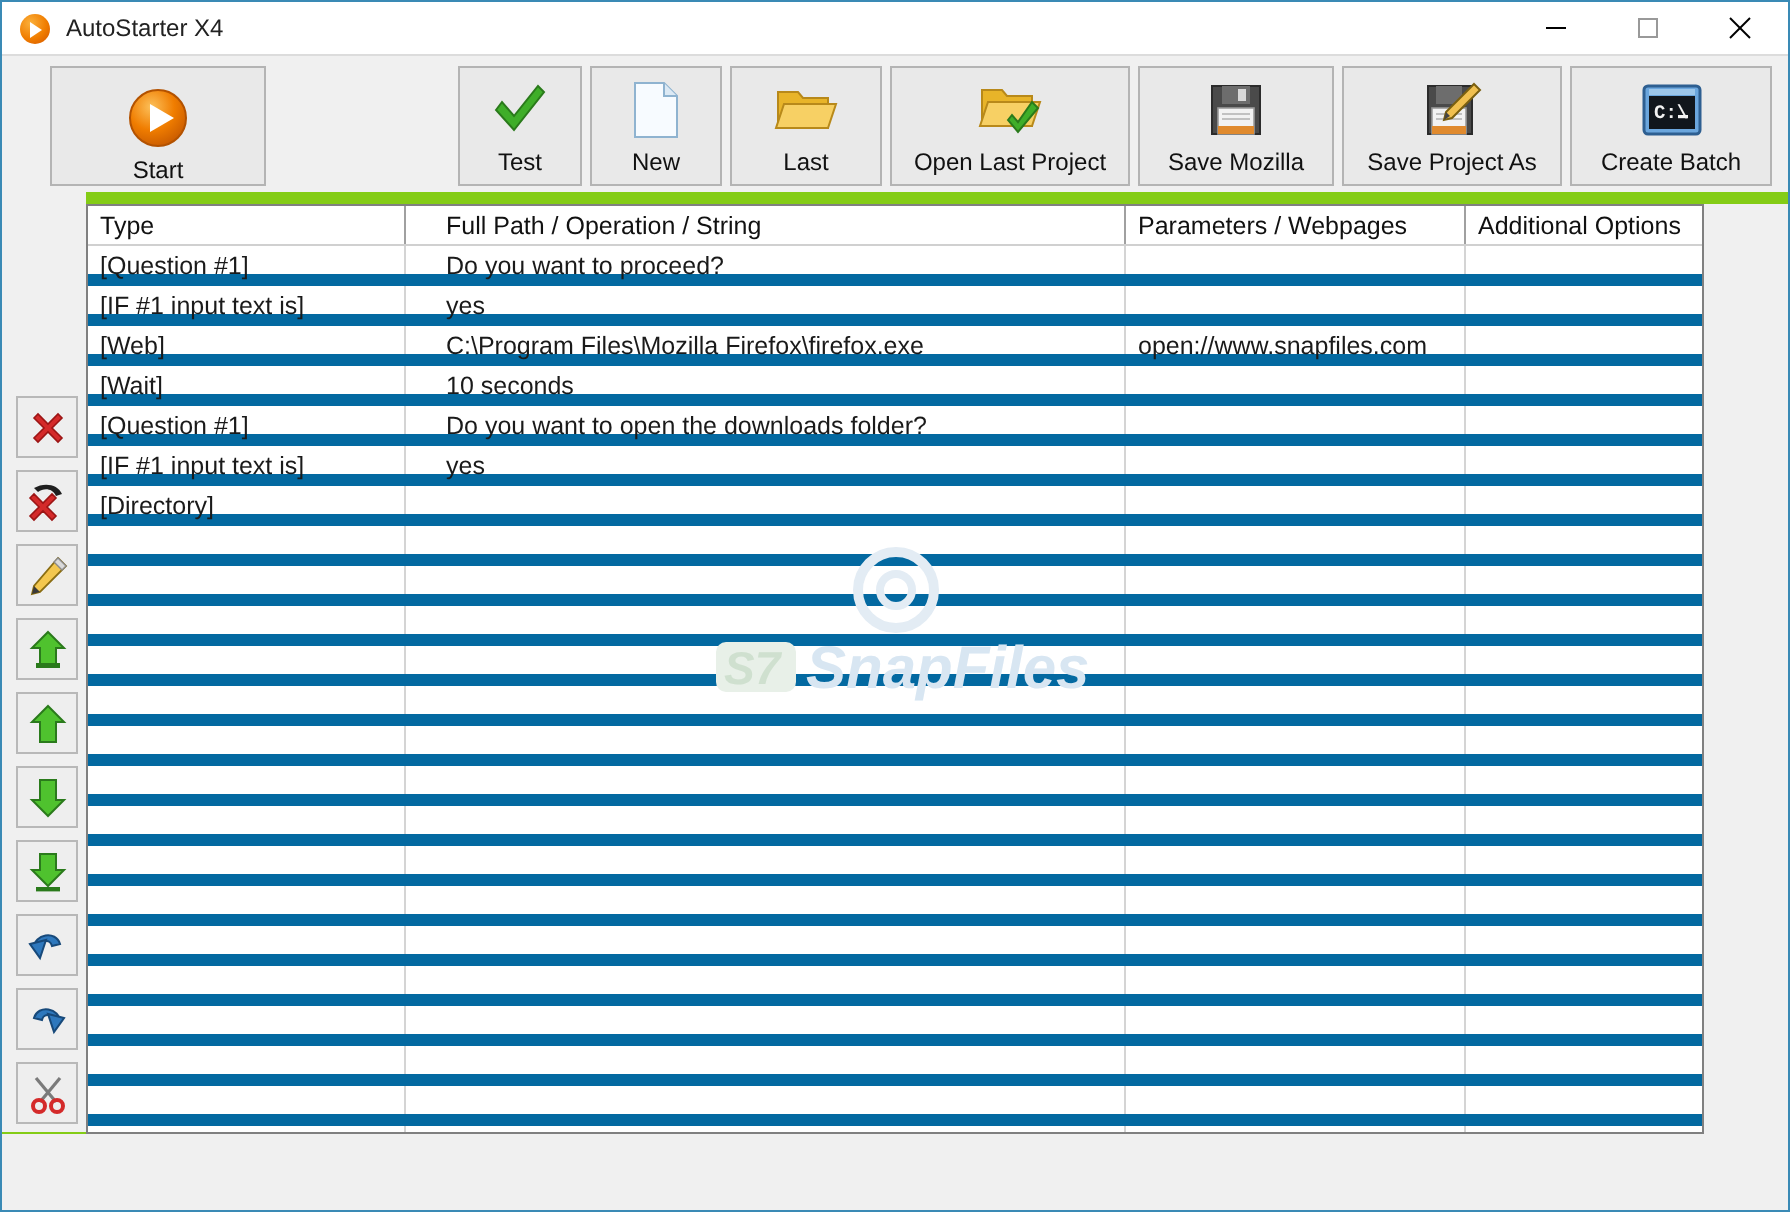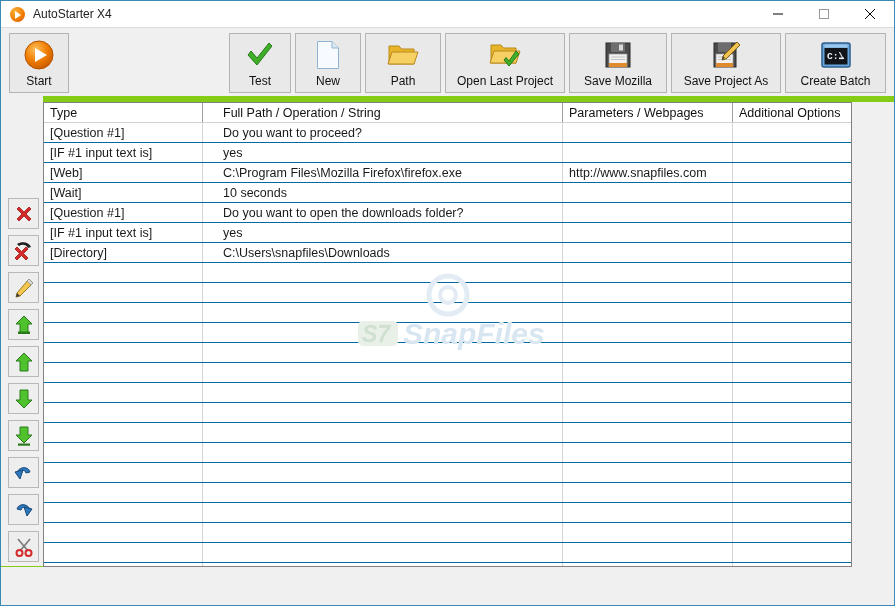--- a/index.html
+++ b/index.html
@@ -111,21 +111,21 @@
     position: absolute; top: 0; width: 1px; height: 463px;
     background: #d4d4d4;
   }
   #vline-head-1, #vline-head-2, #vline-head-3 {
     position: absolute; top: 0; width: 1px; height: 20px;
     background: #a0a0a0;
   }
   .row {
     position: absolute; left: 0;
     width: 807px; height: 20px;
-    border-bottom: 1px solid #0369a1;
+    border-bottom: 6px solid #0369a1;
   }
   .row.header { border-bottom: 1px solid #d0d0d0; }
   .cell {
     position: absolute; top: 0; height: 20px;
     line-height: 20px;
     font-size: 12.5px;
     color: #1a1a1a;
     white-space: nowrap;
     overflow: hidden;
     padding-left: 6px;
@@ -180,21 +180,21 @@
     <div class="winbtn" id="btn-close">
       <svg width="12" height="12" viewBox="0 0 12 12">
           <line x1="1" y1="1" x2="11" y2="11" stroke="#000" stroke-width="1"></line>
           <line x1="11" y1="1" x2="1" y2="11" stroke="#000" stroke-width="1"></line>
         </svg>
     </div>
   </div>
 
   <div id="toolbar">
 
-    <div class="tbtn" id="tb0" style="left: 8px; width: 60px;">
+    <div class="tbtn" id="tb0" style="left: 24px; width: 108px; justify-content: flex-end;">
       <div class="ticon">
         <svg width="32" height="32" viewBox="0 0 32 32">
           <defs>
               <radialGradient id="og" cx="38%" cy="30%" r="75%">
             <stop offset="0%" stop-color="#fcc05a"></stop>
                 <stop offset="55%" stop-color="#f07d00"></stop>
                 <stop offset="100%" stop-color="#c85a00"></stop>
           </radialGradient>
             </defs>
           <circle cx="16" cy="16" r="14" fill="url(#og)" stroke="#b35200" stroke-width="1"></circle>
@@ -224,21 +224,21 @@
       <div class="tlabel">New</div>
     </div>
 
     <div class="tbtn" id="tb4" style="left: 364px; width: 76px;">
       <div class="ticon">
         <svg width="32" height="28" viewBox="0 0 32 28">
           <path d="M2 5 H12 L14.5 8 H27 V23 H2 Z" fill="#e8b429" stroke="#b8891a" stroke-width="1"></path>
           <path d="M5 11 H31 L27 23 H1 Z" fill="#f7d064" stroke="#b8891a" stroke-width="1"></path>
         </svg>
       </div>
-      <div class="tlabel">Path</div>
+      <div class="tlabel">Last</div>
     </div>
 
     <div class="tbtn" id="tb5" style="left: 444px; width: 120px;">
       <div class="ticon">
         <svg width="32" height="28" viewBox="0 0 32 28">
           <path d="M2 4 H12 L14.5 7 H27 V22 H2 Z" fill="#e8b429" stroke="#b8891a" stroke-width="1"></path>
           <path d="M5 10 H31 L27 22 H1 Z" fill="#f7d064" stroke="#b8891a" stroke-width="1"></path>
           <polygon points="15,19 17,16.5 20,20 27,10 30,13 20,25" fill="#3fae29" stroke="#2a7a1b" stroke-width="1"></polygon>
         </svg>
       </div>
@@ -405,21 +405,21 @@
       </div>
       <div class="row" style="top:40px">
         <div class="cell c0">[IF #1 input text is]</div>
         <div class="cell c1">yes</div>
         <div class="cell c2"></div>
         <div class="cell c3"></div>
       </div>
       <div class="row" style="top:60px">
         <div class="cell c0">[Web]</div>
         <div class="cell c1">C:\Program Files\Mozilla Firefox\firefox.exe</div>
-        <div class="cell c2">http://www.snapfiles.com</div>
+        <div class="cell c2">open://www.snapfiles.com</div>
         <div class="cell c3"></div>
       </div>
       <div class="row" style="top:80px">
         <div class="cell c0">[Wait]</div>
         <div class="cell c1">10 seconds</div>
         <div class="cell c2"></div>
         <div class="cell c3"></div>
       </div>
       <div class="row" style="top:100px">
         <div class="cell c0">[Question #1]</div>
@@ -428,21 +428,20 @@
         <div class="cell c3"></div>
       </div>
       <div class="row" style="top:120px">
         <div class="cell c0">[IF #1 input text is]</div>
         <div class="cell c1">yes</div>
         <div class="cell c2"></div>
         <div class="cell c3"></div>
       </div>
       <div class="row" style="top:140px">
         <div class="cell c0">[Directory]</div>
-        <div class="cell c1">C:\Users\snapfiles\Downloads</div>
         <div class="cell c2"></div>
         <div class="cell c3"></div>
       </div>
 
       <div class="row" style="top:160px"></div>
       <div class="row" style="top:180px"></div>
       <div class="row" style="top:200px"></div>
       <div class="row" style="top:220px"></div>
       <div class="row" style="top:240px"></div>
       <div class="row" style="top:260px"></div>

